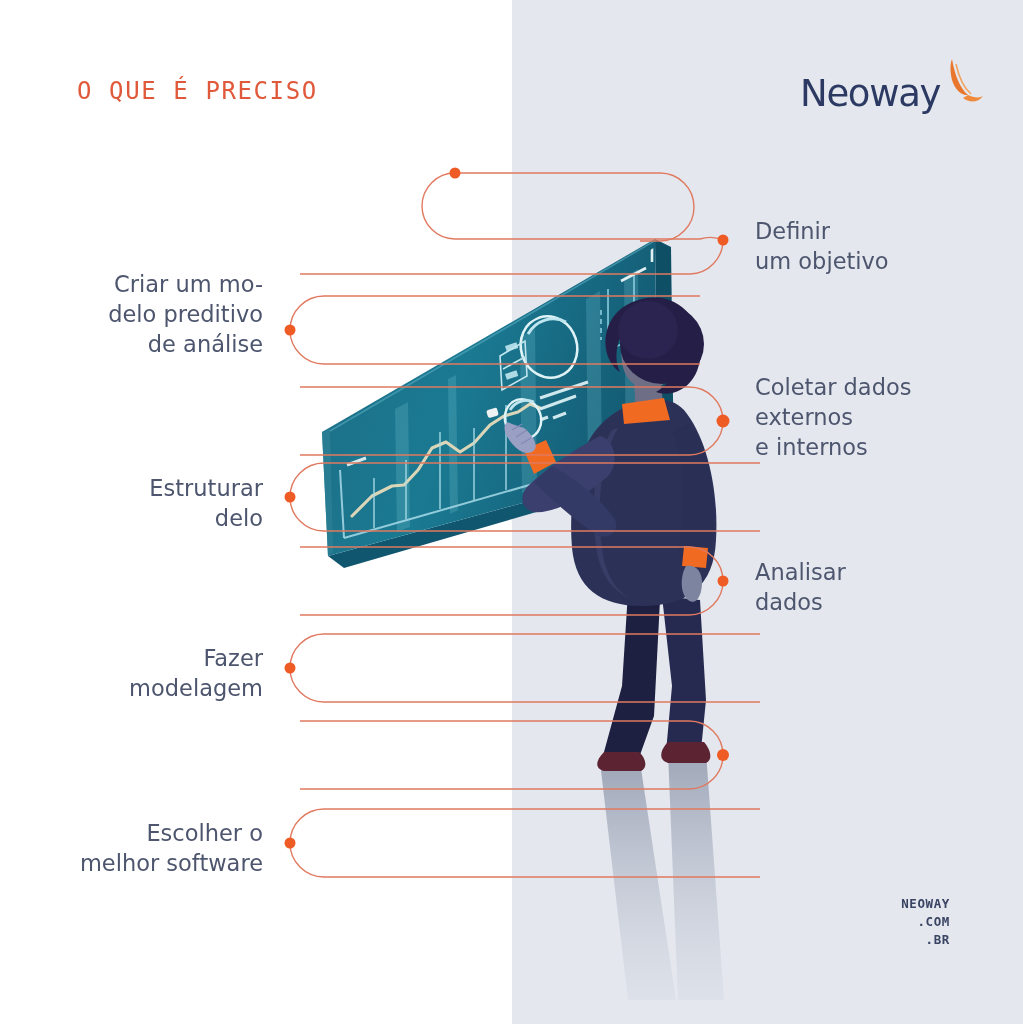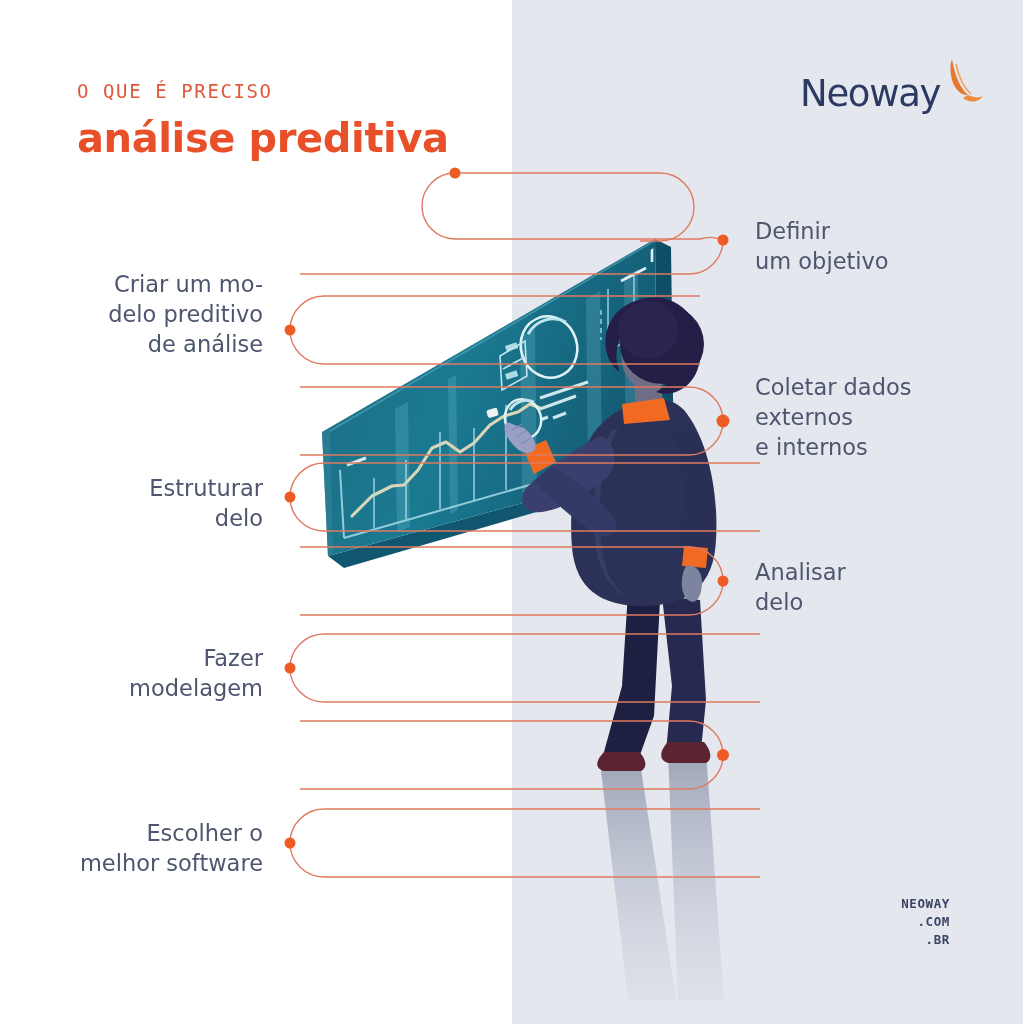--- a/index.html
+++ b/index.html
@@ -23,21 +23,21 @@
   }
   .bg-right {
     position:absolute; left:512px; top:0; width:511px; height:1024px;
     background:#e4e7ee;
   }
 
   
   .headline { position:absolute; left:77px; top:74px; width:420px; }
   .hl-line {
     font-family:"DejaVu Sans Mono", monospace;
-    font-size:19px;
+    font-size:24px;
     letter-spacing:1.6px;
     color:#e0593a;
     line-height:34px;
     font-weight:400;
     white-space:nowrap;
   }
   .hl-big {
     font-family:"DejaVu Sans", sans-serif;
     font-size:40px;
     font-weight:bold;
@@ -297,21 +297,20 @@
     <circle class="conn-dot" cx="723" cy="421" r="6.5"></circle>
     <circle class="conn-dot" cx="290" cy="497" r="5.5"></circle>
     <circle class="conn-dot" cx="723" cy="581" r="5.5"></circle>
     <circle class="conn-dot" cx="290" cy="668" r="5.5"></circle>
     <circle class="conn-dot" cx="723" cy="755" r="6"></circle>
     <circle class="conn-dot" cx="290" cy="843" r="5.5"></circle>
   </svg>
 
   <div class="headline">
     <div class="hl-line">O QUE É PRECISO</div>
-    <div class="hl-big">análise preditiva</div>
   </div>
 
   <div class="logo">
     <div class="logo-word">Neoway</div>
     <svg class="logo-mark" width="62" height="60" viewBox="0 0 62 60">
       <path d="M30,5 C33,22 38,34 46,41 C40,42 33,36 30,26 C28,18 28,10 30,5 Z" fill="#e8762d"></path>
       <path d="M46,41 C52,44 58,44 61,42 C56,49 47,49 41,44 Z" fill="#ef8a3d"></path>
       <path d="M34,10 C37,24 42,34 49,40" fill="none" stroke="#f0a461" stroke-width="1.6"></path>
     </svg>
   </div>
@@ -331,15 +330,15 @@
 melhor software</div>
   <div class="label left" style="left:60px;  top:643px; width:203px;">Fazer
 modelagem</div>
 
   <div class="label right" style="left:755px; top:216px; width:250px;">Definir
 um objetivo</div>
   <div class="label right" style="left:755px; top:372px; width:250px;">Coletar dados
 externos
 e internos</div>
   <div class="label right" style="left:755px; top:557px; width:250px;">Analisar
-delo</div>
+dados</div>
 
 </div>
 
 </body></html>

